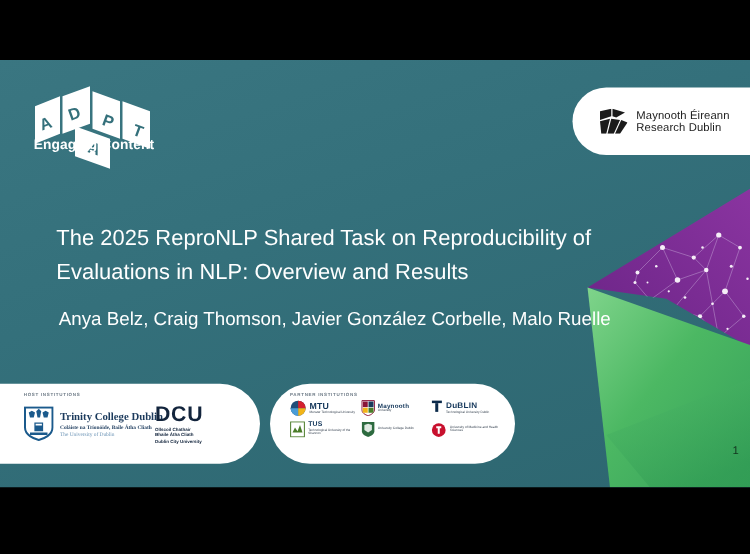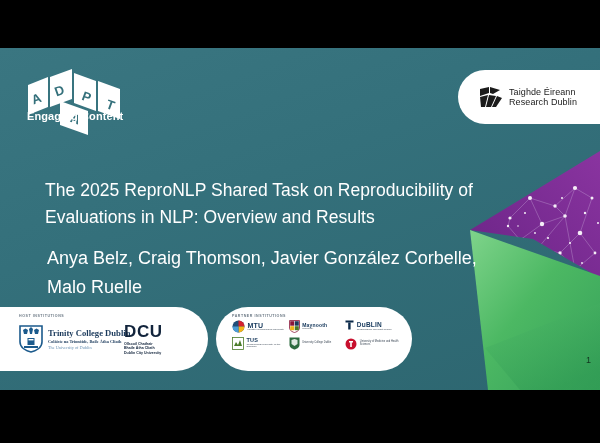--- a/index.html
+++ b/index.html
@@ -118,21 +118,21 @@
     letter-spacing: 0.05px;
     z-index: 8;
     margin-top: 21px;
   }
   .slide-authors {
     position: absolute;
     left: 47px;
     top: 196px;
     width: 470px;
     color: #ffffff;
-    font-size: 18px;
+    font-size: 15px;
     line-height: 1.62;
     z-index: 8;
   }
   .slide-authors .aff { display: block; }
 
   
   .panel {
     position: absolute;
     background: #ffffff;
     z-index: 14;
@@ -296,21 +296,21 @@
       <svg class="ri-mark" viewBox="0 0 22 20" xmlns="http://www.w3.org/2000/svg">
         <g fill="#1b1b1b">
           <polygon points="0,2 9,0 9,6 0,9"></polygon>
           <polygon points="10,0 20,3 13,7 10,6"></polygon>
           <polygon points="0,10 8,8 5,20 1,20"></polygon>
           <polygon points="9,8 16,9 11,20 6,20"></polygon>
           <polygon points="17,9 22,11 16,20 12,20"></polygon>
         </g>
       </svg>
       <div class="ri-text">
-        <span>Taighde Éireann</span>
+        <span>Maynooth Éireann</span>
         <span>Research Dublin</span>
       </div>
     </div>
 
     <div class="slide-title">The 2025 ReproNLP Shared Task on Reproducibility of Evaluations in NLP: Overview and Results</div>
 
     <div class="slide-authors">
       <span>Anya Belz, Craig Thomson, Javier González Corbelle, Malo Ruelle</span>
     </div>
 

